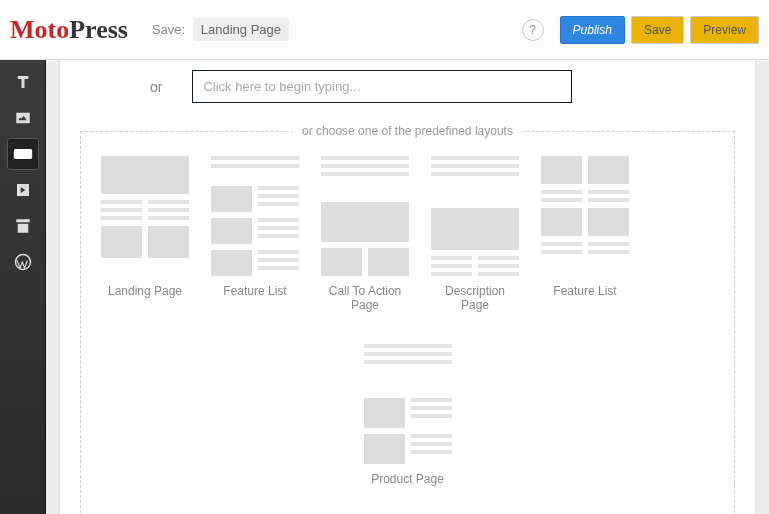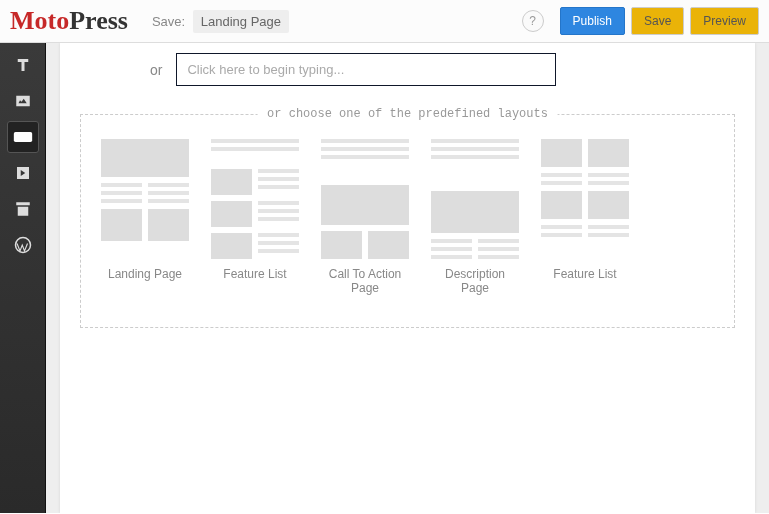--- a/index.html
+++ b/index.html
@@ -1,43 +1,43 @@
 <!DOCTYPE html>
 <html><head>
 <meta charset="utf-8">
 <style>
 * { margin: 0; padding: 0; box-sizing: border-box; }
 body { font-family: Arial, sans-serif; font-size: 13px; color: #555; width: 769px; height: 514px; overflow: hidden; background: #fff; }
 
-.topbar { height: 43px; border-bottom: 1px solid #ddd; display: flex; align-items: center; padding: 0 10px; background: #fcfcfc; }
+.topbar { height: 60px; border-bottom: 1px solid #ddd; display: flex; align-items: center; padding: 0 10px; background: #fcfcfc; }
 .logo { font-family: "Brush Script MT", cursive; font-size: 26px; color: #333; font-weight: bold; }
 .logo .m { color: #c62828; }
 .page-label { margin-left: 24px; color: #888; font-size: 13px; }
 .page-name { background: #eee; padding: 4px 8px; border-radius: 2px; margin-left: 4px; color: #666; }
 .top-spacer { flex: 1; }
 .help-btn { width: 22px; height: 22px; border-radius: 50%; border: 1px solid #ccc; background: #fafafa; color: #999; font-size: 12px; display: flex; align-items: center; justify-content: center; margin-right: 10px; cursor: pointer; }
 .btn { padding: 6px 12px; font-size: 12px; border-radius: 2px; margin-left: 6px; cursor: pointer; border: 1px solid #ccc; background: #eab308; color: #555; }
-.btn.primary { background: #2e86e0; border-color: #2475c9; color: #fff; }
+.btn.primary { background: #2e86e0; border-color: #2475c9; color: #fff; font-style: italic; }
 
 .main { display: flex; height: calc(514px - 44px); }
 .sidebar { width: 46px; background: linear-gradient(#3a3a3a, #2a2a2a); border-right: 1px solid #111; display: flex; flex-direction: column; align-items: center; padding-top: 6px; gap: 4px; }
 .side-icon { width: 32px; height: 32px; display: flex; align-items: center; justify-content: center; border-radius: 3px; cursor: pointer; }
 .side-icon svg { fill: #ddd; }
 .side-icon.active { background: #222; border: 1px solid #555; }
 .side-icon.active svg { fill: #fff; }
 
 .content { flex: 1; background: #eee; overflow: auto; }
 .page-canvas { background: #fff; margin: 0 14px; min-height: 100%; padding: 10px 20px 30px 20px; box-shadow: 0 0 3px rgba(0,0,0,.1); }
 
-.or-row { display: flex; align-items: center; gap: 14px; margin-bottom: 28px; padding-left: 70px; }
+.or-row { display: flex; align-items: center; gap: 30px; margin-bottom: 28px; padding-left: 70px; }
 .or-label { color: #888; font-size: 14px; }
 .type-box { flex: 1; max-width: 380px; border: 1px solid #0f172a; padding: 8px 10px; color: #aaa; background: #fff; cursor: text; }
 
 .layouts-box { border: 1px dashed #ccc; padding: 24px 20px 30px 20px; position: relative; }
-.layouts-title { position: absolute; top: -8px; left: 50%; transform: translateX(-50%); background: #fff; padding: 0 10px; color: #999; font-size: 12px; font-family: Liberation Mono, monospace; }
+.layouts-title { position: absolute; top: -8px; left: 50%; transform: translateX(-50%); background: #fff; padding: 0 10px; color: #999; font-size: 12px; }
 .layouts-grid { display: flex; flex-wrap: wrap; gap: 30px 22px; justify-content: flex-start; }
 .layouts-grid.row2 { justify-content: center; margin-top: 30px; }
 
 .layout-card { width: 88px; display: flex; flex-direction: column; align-items: center; gap: 8px; cursor: pointer; }
 .thumb { width: 88px; height: 120px; display: flex; flex-direction: column; gap: 6px; }
 .layout-label { text-align: center; font-size: 12px; color: #888; min-height: 30px; }
 
 .gbox { background: #ddd; }
 .gline { background: #e4e4e4; height: 4px; }
 .row { display: flex; gap: 6px; }
@@ -253,17 +253,45 @@
                     <div class="gline"></div>
                     <div class="gline"></div>
                   </div>
                 </div>
             </div>
             <div class="layout-label">Feature List</div>
           </div>
 
         </div>
 
+        <div class="layouts-grid row2">
+          <div class="layout-card">
+            <div class="thumb t-product">
+              <div class="col">
+                  <div class="gline"></div>
+                  <div class="gline"></div>
+                  <div class="gline"></div>
+                </div>
+              <div class="row">
+                  <div class="gbox sq" style="flex:1"></div>
+                  <div class="col">
+                    <div class="gline"></div>
+                    <div class="gline"></div>
+                    <div class="gline"></div>
+                  </div>
+                </div>
+              <div class="row">
+                  <div class="gbox sq" style="flex:1"></div>
+                  <div class="col">
+                    <div class="gline"></div>
+                    <div class="gline"></div>
+                    <div class="gline"></div>
+                  </div>
+                </div>
+            </div>
+            <div class="layout-label">Product Page</div>
+          </div>
+        </div>
 
       </div>
     </div>
   </div>
 </div>
 
 </body></html>

